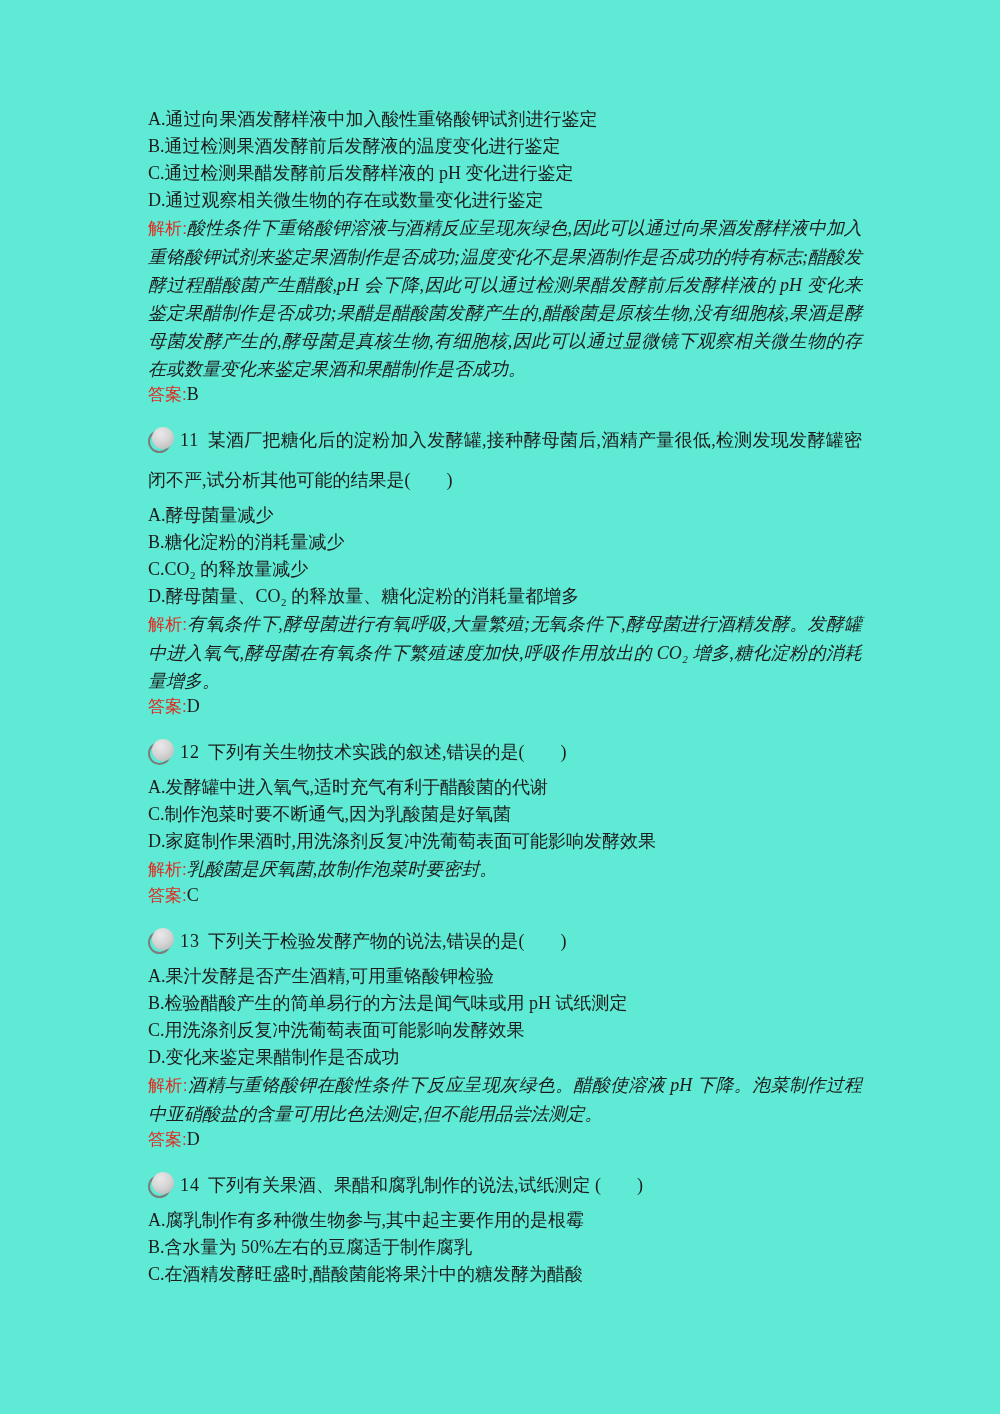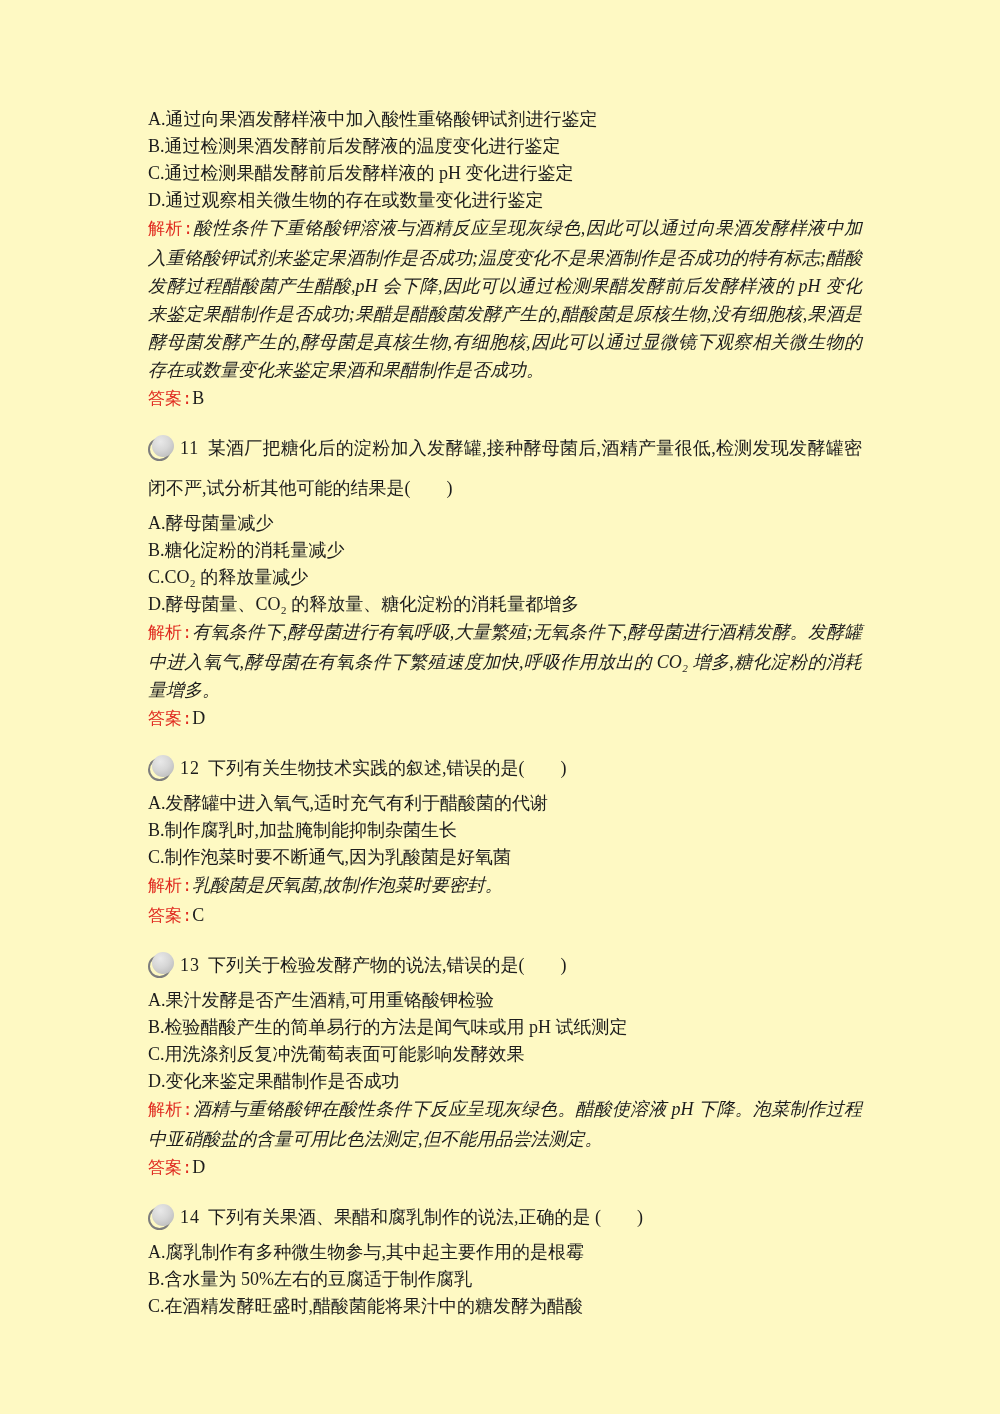--- a/index.html
+++ b/index.html
@@ -1,17 +1,17 @@
 <!DOCTYPE html>
 <html lang="zh"><head>
 <meta charset="utf-8">
 <style>
   html,body{margin:0;padding:0;background:#fff;}
   .page{
-    width:1000px;height:1414px;background:#fef9c3;overflow:hidden;
+    width:1000px;height:1414px;background:#5eead4;overflow:hidden;
     font-family:"Liberation Serif","DejaVu Serif",serif;
     color:#1c1c1c;
   }
   .content{
     box-sizing:border-box;
     padding:106px 138px 0 148px;
     font-size:18px;
   }
   .block{margin:0 0 14px 0;}
   .stem{
@@ -33,25 +33,25 @@
     margin:0;
     line-height:28px;
     text-align:justify;
   }
   .analysis-text{
     font-style:italic;
     margin-top:36px;
   }
   .answer{
     margin:0;
-    line-height:28px;
+    line-height:23px;
   }
   .red-label{
     color:#e02b20;
-    font-family:Liberation Mono, monospace;
+    font-family:Liberation Sans, sans-serif;
     font-size:17px;
   }
   
   .ball{
     display:inline-block;
     position:relative;
     width:27px;height:24px;
     vertical-align:-5px;
     margin-right:3px;
   }
@@ -92,37 +92,37 @@
       <p class="option">B.糖化淀粉的消耗量减少</p>
       <p class="option">C.CO₂ 的释放量减少</p>
       <p class="option">D.酵母菌量、CO₂ 的释放量、糖化淀粉的消耗量都增多</p>
       <p class="analysis"><span class="red-label">解析:</span><span class="analysis-text">有氧条件下,酵母菌进行有氧呼吸,大量繁殖;无氧条件下,酵母菌进行酒精发酵。发酵罐中进入氧气,酵母菌在有氧条件下繁殖速度加快,呼吸作用放出的 CO₂ 增多,糖化淀粉的消耗量增多。</span></p>
       <p class="answer"><span class="red-label">答案:</span><span>D</span></p>
     </section>
 
     <section class="block">
       <p class="stem"><span class="ball"></span><b class="qnum">12</b><span>下列有关生物技术实践的叙述,错误的是(　　)</span></p>
       <p class="option">A.发酵罐中进入氧气,适时充气有利于醋酸菌的代谢</p>
-      <p class="option">B.制作腐乳时,加盐腌制能抑制杂菌生长</p>
       <p class="option">C.制作泡菜时要不断通气,因为乳酸菌是好氧菌</p>
+      <p class="option">D.家庭制作果酒时,用洗涤剂反复冲洗葡萄表面可能影响发酵效果</p>
       <p class="analysis"><span class="red-label">解析:</span><span class="analysis-text">乳酸菌是厌氧菌,故制作泡菜时要密封。</span></p>
       <p class="answer"><span class="red-label">答案:</span><span>C</span></p>
     </section>
 
     <section class="block">
       <p class="stem"><span class="ball"></span><b class="qnum">13</b><span>下列关于检验发酵产物的说法,错误的是(　　)</span></p>
       <p class="option">A.果汁发酵是否产生酒精,可用重铬酸钾检验</p>
       <p class="option">B.检验醋酸产生的简单易行的方法是闻气味或用 pH 试纸测定</p>
       <p class="option">C.用洗涤剂反复冲洗葡萄表面可能影响发酵效果</p>
       <p class="option">D.变化来鉴定果醋制作是否成功</p>
       <p class="analysis"><span class="red-label">解析:</span><span class="analysis-text">酒精与重铬酸钾在酸性条件下反应呈现灰绿色。醋酸使溶液 pH 下降。泡菜制作过程中亚硝酸盐的含量可用比色法测定,但不能用品尝法测定。</span></p>
       <p class="answer"><span class="red-label">答案:</span><span>D</span></p>
     </section>
 
     <section class="block">
-      <p class="stem"><span class="ball"></span><b class="qnum">14</b><span>下列有关果酒、果醋和腐乳制作的说法,正确的是 (　　)</span></p>
+      <p class="stem"><span class="ball"></span><b class="qnum">14</b><span>下列有关果酒、果醋和腐乳制作的说法,试纸测定 (　　)</span></p>
       <p class="option">A.腐乳制作有多种微生物参与,其中起主要作用的是根霉</p>
       <p class="option">B.含水量为 50%左右的豆腐适于制作腐乳</p>
       <p class="option">C.在酒精发酵旺盛时,醋酸菌能将果汁中的糖发酵为醋酸</p>
     </section>
 
   </main>
 </div>
 
 </body></html>

